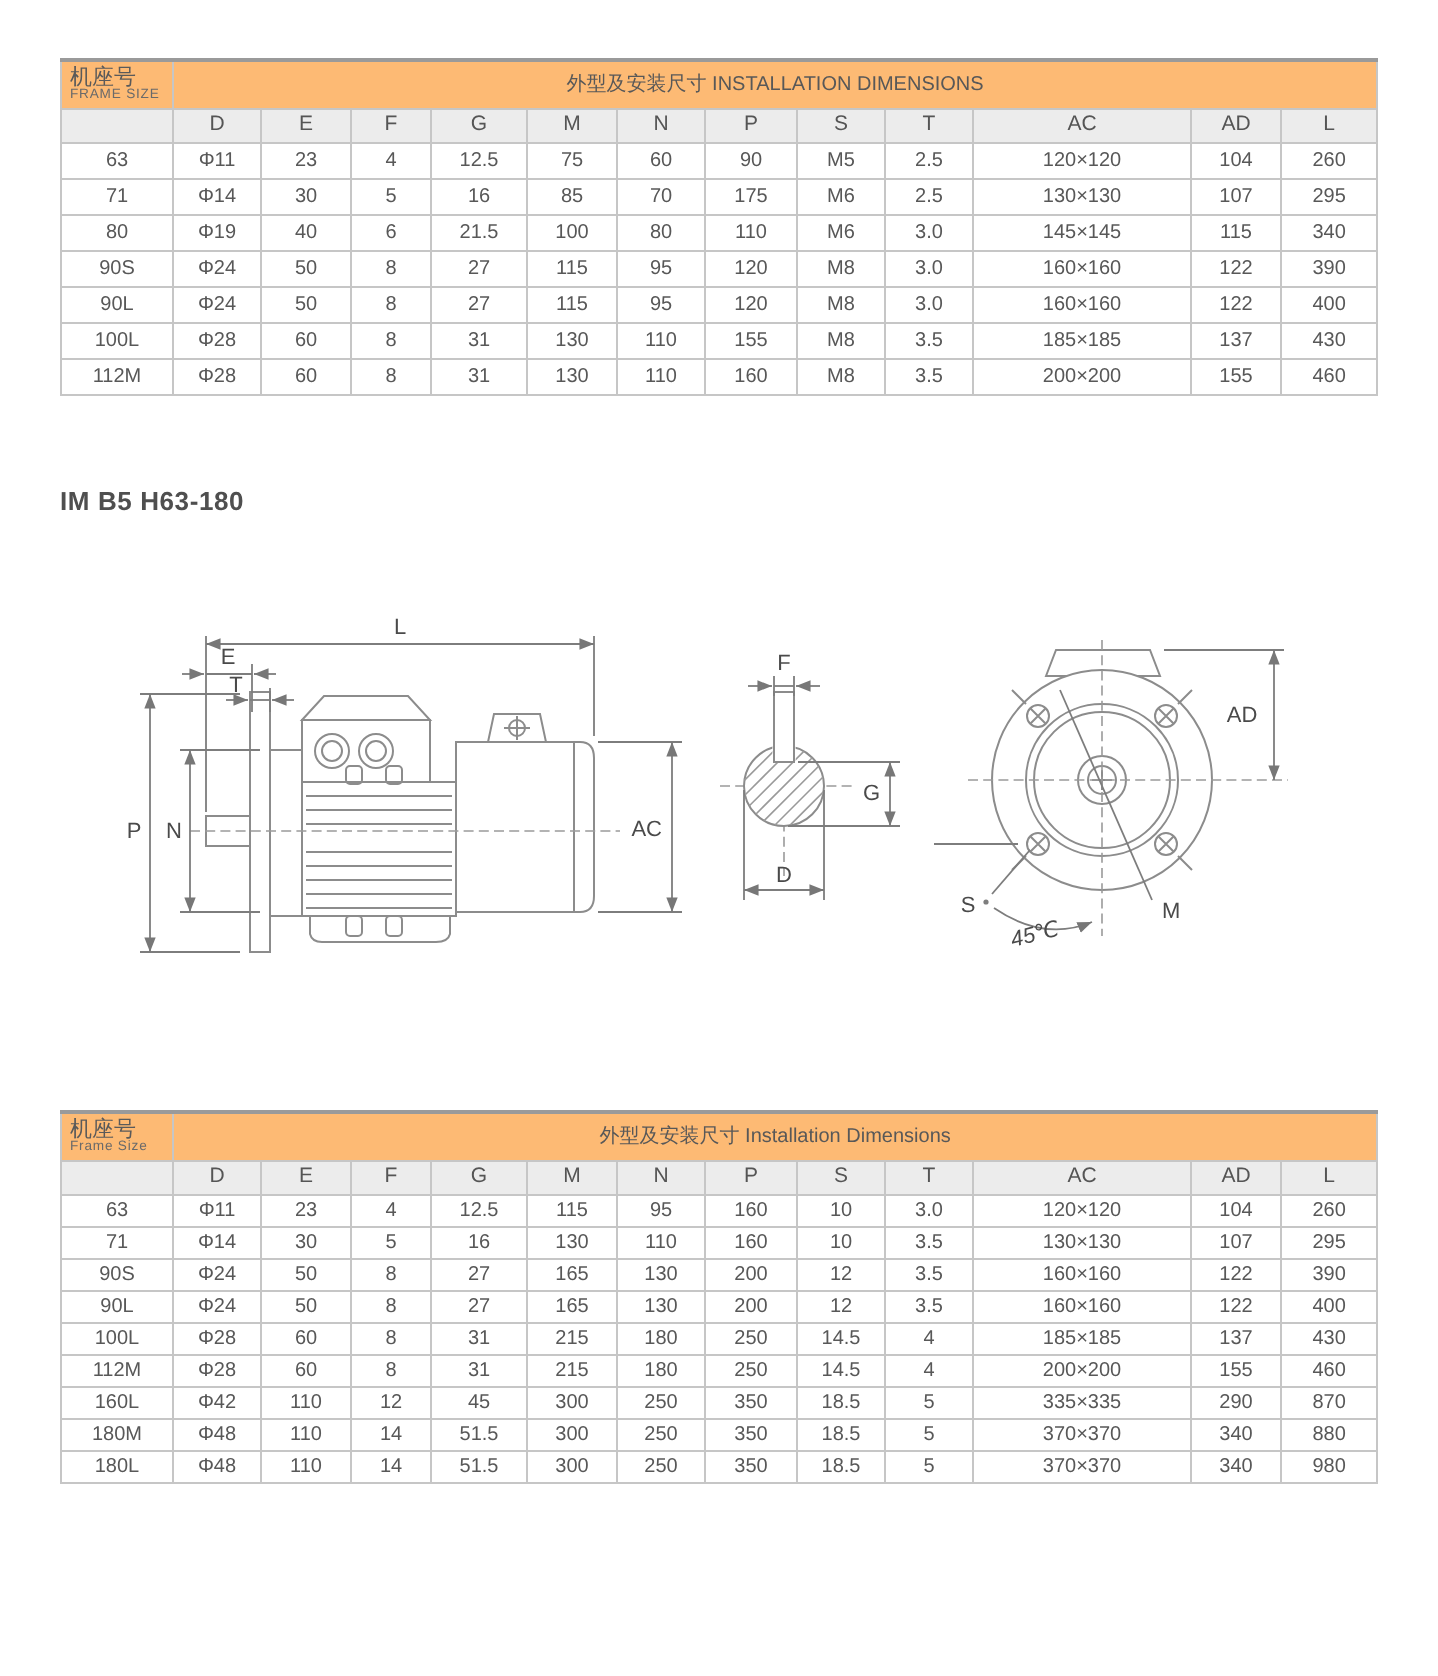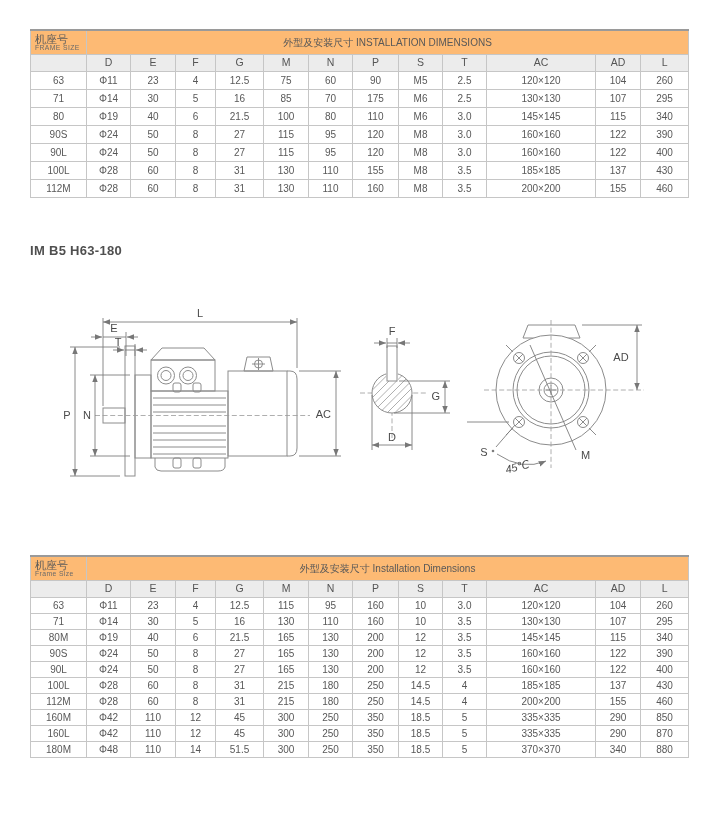--- a/index.html
+++ b/index.html
@@ -400,35 +400,20 @@
           <td>130</td>
           <td>110</td>
           <td>160</td>
           <td>10</td>
           <td>3.5</td>
           <td>130×130</td>
           <td>107</td>
           <td>295</td>
         </tr>
         <tr>
-          <td>80M</td>
-          <td>Φ19</td>
-          <td>40</td>
-          <td>6</td>
-          <td>21.5</td>
-          <td>165</td>
-          <td>130</td>
-          <td>200</td>
-          <td>12</td>
-          <td>3.5</td>
-          <td>145×145</td>
-          <td>115</td>
-          <td>340</td>
-        </tr>
-        <tr>
           <td>90S</td>
           <td>Φ24</td>
           <td>50</td>
           <td>8</td>
           <td>27</td>
           <td>165</td>
           <td>130</td>
           <td>200</td>
           <td>12</td>
           <td>3.5</td>
@@ -473,35 +458,20 @@
           <td>8</td>
           <td>31</td>
           <td>215</td>
           <td>180</td>
           <td>250</td>
           <td>14.5</td>
           <td>4</td>
           <td>200×200</td>
           <td>155</td>
           <td>460</td>
-        </tr>
-        <tr>
-          <td>160M</td>
-          <td>Φ42</td>
-          <td>110</td>
-          <td>12</td>
-          <td>45</td>
-          <td>300</td>
-          <td>250</td>
-          <td>350</td>
-          <td>18.5</td>
-          <td>5</td>
-          <td>335×335</td>
-          <td>290</td>
-          <td>850</td>
         </tr>
         <tr>
           <td>160L</td>
           <td>Φ42</td>
           <td>110</td>
           <td>12</td>
           <td>45</td>
           <td>300</td>
           <td>250</td>
           <td>350</td>
@@ -519,16 +489,31 @@
           <td>51.5</td>
           <td>300</td>
           <td>250</td>
           <td>350</td>
           <td>18.5</td>
           <td>5</td>
           <td>370×370</td>
           <td>340</td>
           <td>880</td>
         </tr>
+        <tr>
+          <td>180L</td>
+          <td>Φ48</td>
+          <td>110</td>
+          <td>14</td>
+          <td>51.5</td>
+          <td>300</td>
+          <td>250</td>
+          <td>350</td>
+          <td>18.5</td>
+          <td>5</td>
+          <td>370×370</td>
+          <td>340</td>
+          <td>980</td>
+        </tr>
       </tbody>
   </table>
 
 </div>
 
 </body></html>

